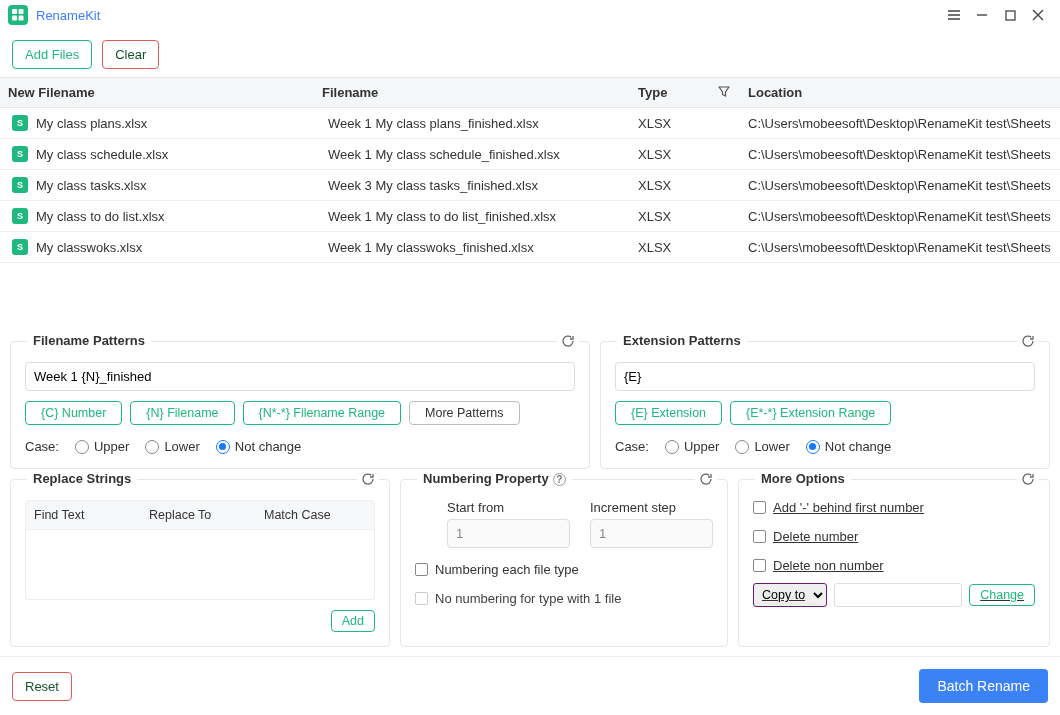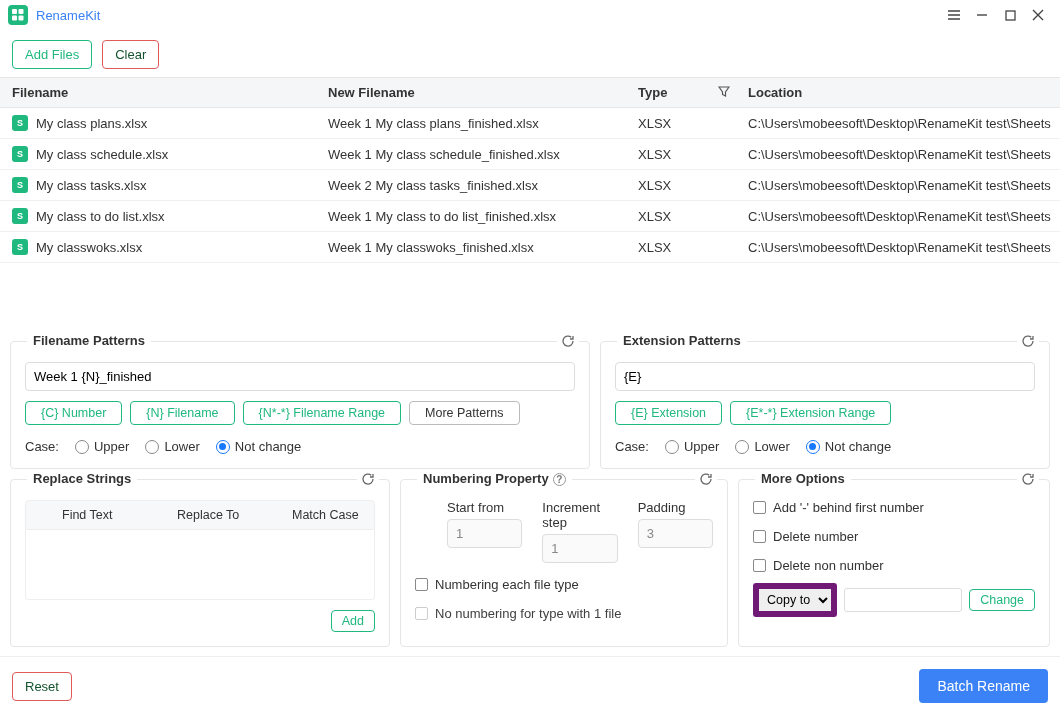--- a/index.html
+++ b/index.html
@@ -137,21 +137,21 @@
 .radio {
   width:14px; height:14px; border:1.5px solid #888; border-radius:50%;
   display:inline-flex; align-items:center; justify-content:center;
 }
 .radio.checked { border-color:#1678ff; }
 .radio.checked::after { content:""; width:7px; height:7px; background:#1678ff; border-radius:50%; }
 
 
 .rs-header {
   display:flex; background:#f7f8f9; border:1px solid #eee; border-radius:4px 4px 0 0;
-  font-size:12.5px; color:#333;padding-left:28px;
+  font-size:12.5px; color:#333;
 }
 .rs-header > div { padding:7px 8px; }
 .rs-col-find { width: 115px; }
 .rs-col-replace { width: 115px; }
 .rs-col-match { flex:1; }
 .rs-body { height:70px; border:1px solid #eee; border-top:none; border-radius:0 0 4px 4px; }
 .rs-add { display:flex; justify-content:flex-end; margin-top:10px; }
 
 
 .num-row { display:flex; gap:20px;margin-left:32px; }
@@ -163,21 +163,21 @@
 .checkrow { display:flex; align-items:center; gap:7px; margin-top:14px; font-size:13px; }
 .checkbox {
   width:13px; height:13px; border:1.3px solid #888; border-radius:2px; display:inline-block;
 }
 .checkrow.disabled { color:#404040; }
 .checkrow.disabled .checkbox { border-color:#ccc; }
 
 
 .mo-row { display:flex; align-items:center; gap:7px; margin-top:10px; }
 .mo-row select {
-  border:6px solid #701a75; border-radius:3px; padding:3px 4px; font-size:12.5px;
+  border:1px solid #701a75; border-radius:3px; padding:3px 4px; font-size:12.5px;
 }
 .mo-row .dest {
   flex:1; height:24px; border:1px solid #ddd; border-radius:3px;
 }
 .btn-green-outline-small {
   border:1px solid #1fb87f; color:#1fb87f; background:#fff;
   border-radius:4px; padding:3px 10px; font-size:12.5px;
 }
 
 
@@ -227,22 +227,22 @@
   </div>
 </div>
 
 <div class="toolbar">
   <button class="btn-outline-green">Add Files</button>
   <button class="btn-outline-red">Clear</button>
 </div>
 
 <div class="table-wrap">
   <div class="table-header">
+    <div class="col col-new">New Filename</div>
     <div class="col col-filename">Filename</div>
-    <div class="col col-new">New Filename</div>
     <div class="col col-type">
       <span>Type</span>
       <span class="filter-icon">
         <svg width="12" height="12" viewBox="0 0 12 12">
             <path d="M1 1h10L7.5 6v4l-3-1.5V6z" fill="none" stroke="#555" stroke-width="1.2"></path>
           </svg>
       </span>
     </div>
     <div class="col col-loc">Location</div>
   </div>
@@ -269,21 +269,21 @@
         <div class="col col-type">XLSX</div>
         <div class="col col-loc">C:\Users\mobeesoft\Desktop\RenameKit test\Sheets</div>
       </div>
       <div class="table-row">
         <div class="col col-filename">
           <span class="file-icon">
             <span>S</span>
           </span>
           <span>My class tasks.xlsx</span>
         </div>
-        <div class="col col-new">Week 2 My class tasks_finished.xlsx</div>
+        <div class="col col-new">Week 3 My class tasks_finished.xlsx</div>
         <div class="col col-type">XLSX</div>
         <div class="col col-loc">C:\Users\mobeesoft\Desktop\RenameKit test\Sheets</div>
       </div>
       <div class="table-row">
         <div class="col col-filename">
           <span class="file-icon">
             <span>S</span>
           </span>
           <span>My class to do list.xlsx</span>
         </div>
@@ -399,36 +399,32 @@
     </div>
     <div class="num-row">
       <div class="num-field">
         <span>Start from</span>
         <input type="text" value="1" style="">
       </div>
       <div class="num-field">
         <span>Increment step</span>
         <input type="text" value="1" style="">
       </div>
-      <div class="num-field">
-        <span>Padding</span>
-        <input type="text" value="3" style="">
-      </div>
     </div>
     <div class="checkrow">
       <span class="checkbox"></span>
       <span>Numbering each file type</span>
     </div>
     <div class="checkrow disabled">
       <span class="checkbox"></span>
       <span>No numbering for type with 1 file</span>
     </div>
   </div>
 
-  <div class="panel" style="flex:1;">
+  <div class="panel" style="flex:1;text-decoration:underline;">
     <div class="panel-title">More Options</div>
     <div class="refresh-icon">
       <svg width="14" height="14" viewBox="0 0 14 14">
           <path d="M12 7a5 5 0 1 1-1.8-3.8M12 2v3h-3" fill="none" stroke="#666" stroke-width="1.3"></path>
         </svg>
     </div>
     <div class="checkrow" style="margin-top:0;">
       <span class="checkbox"></span>
       <span>Add '-' behind first number</span>
     </div>

